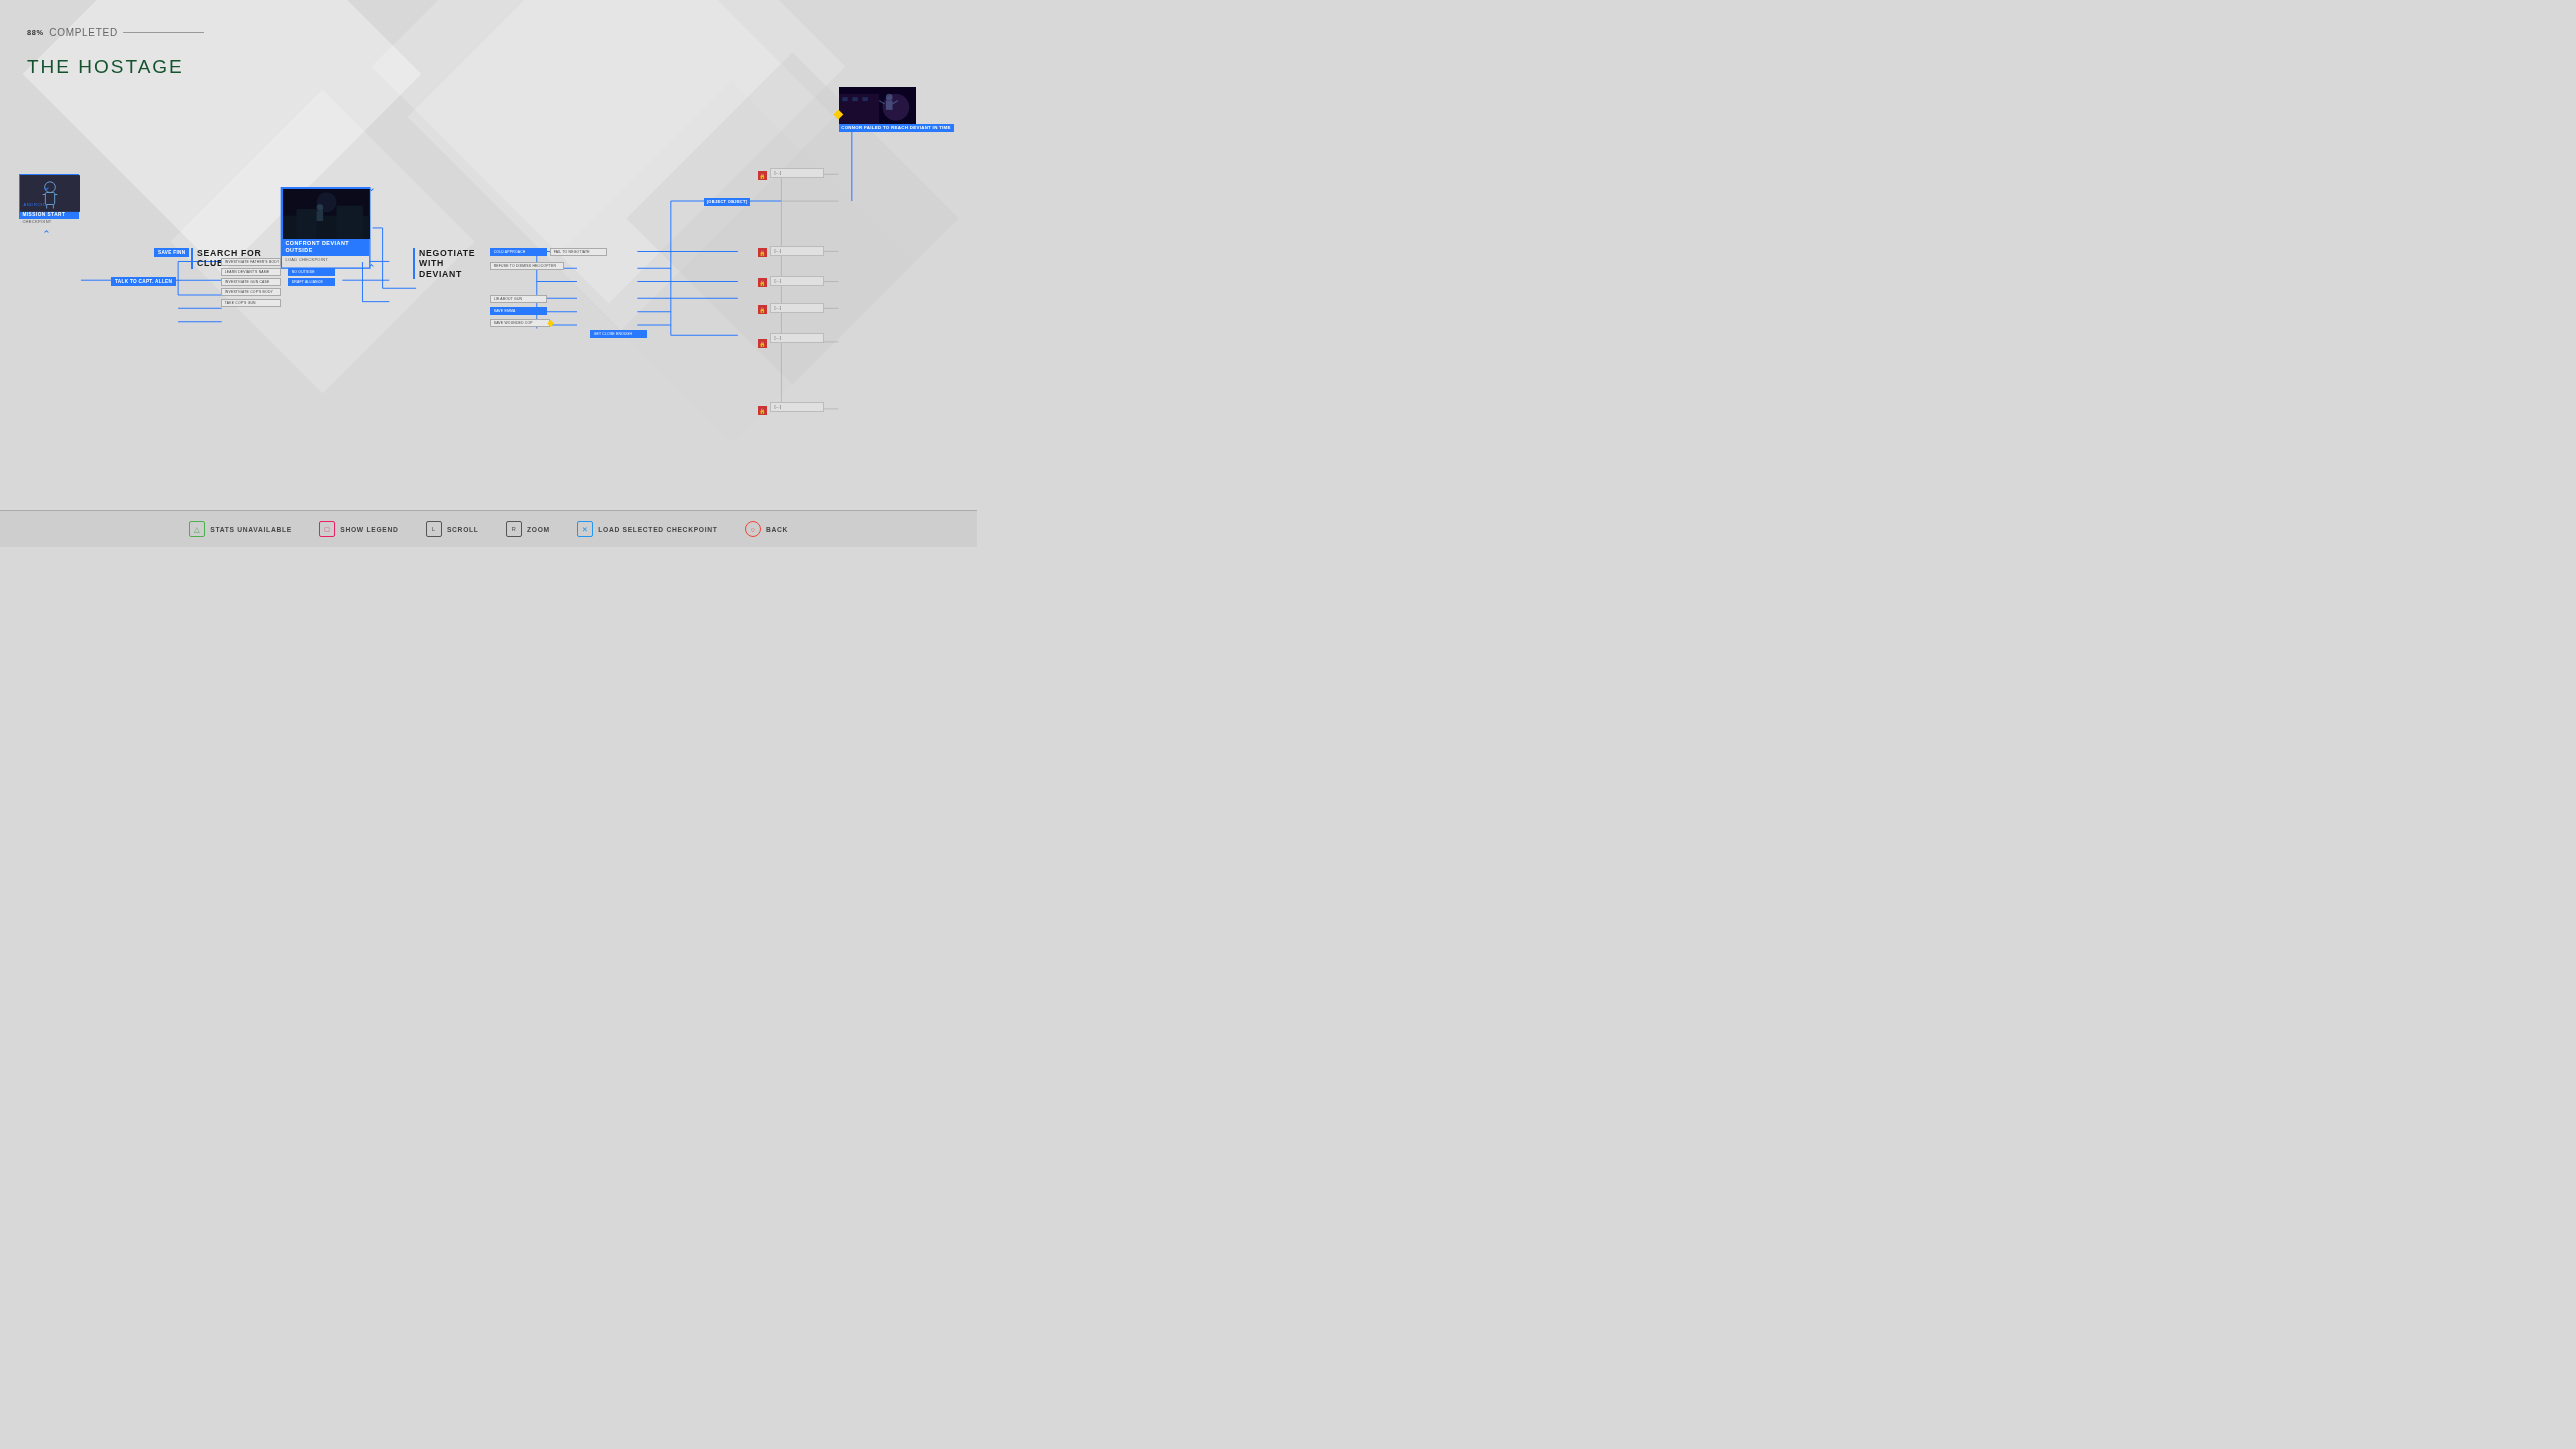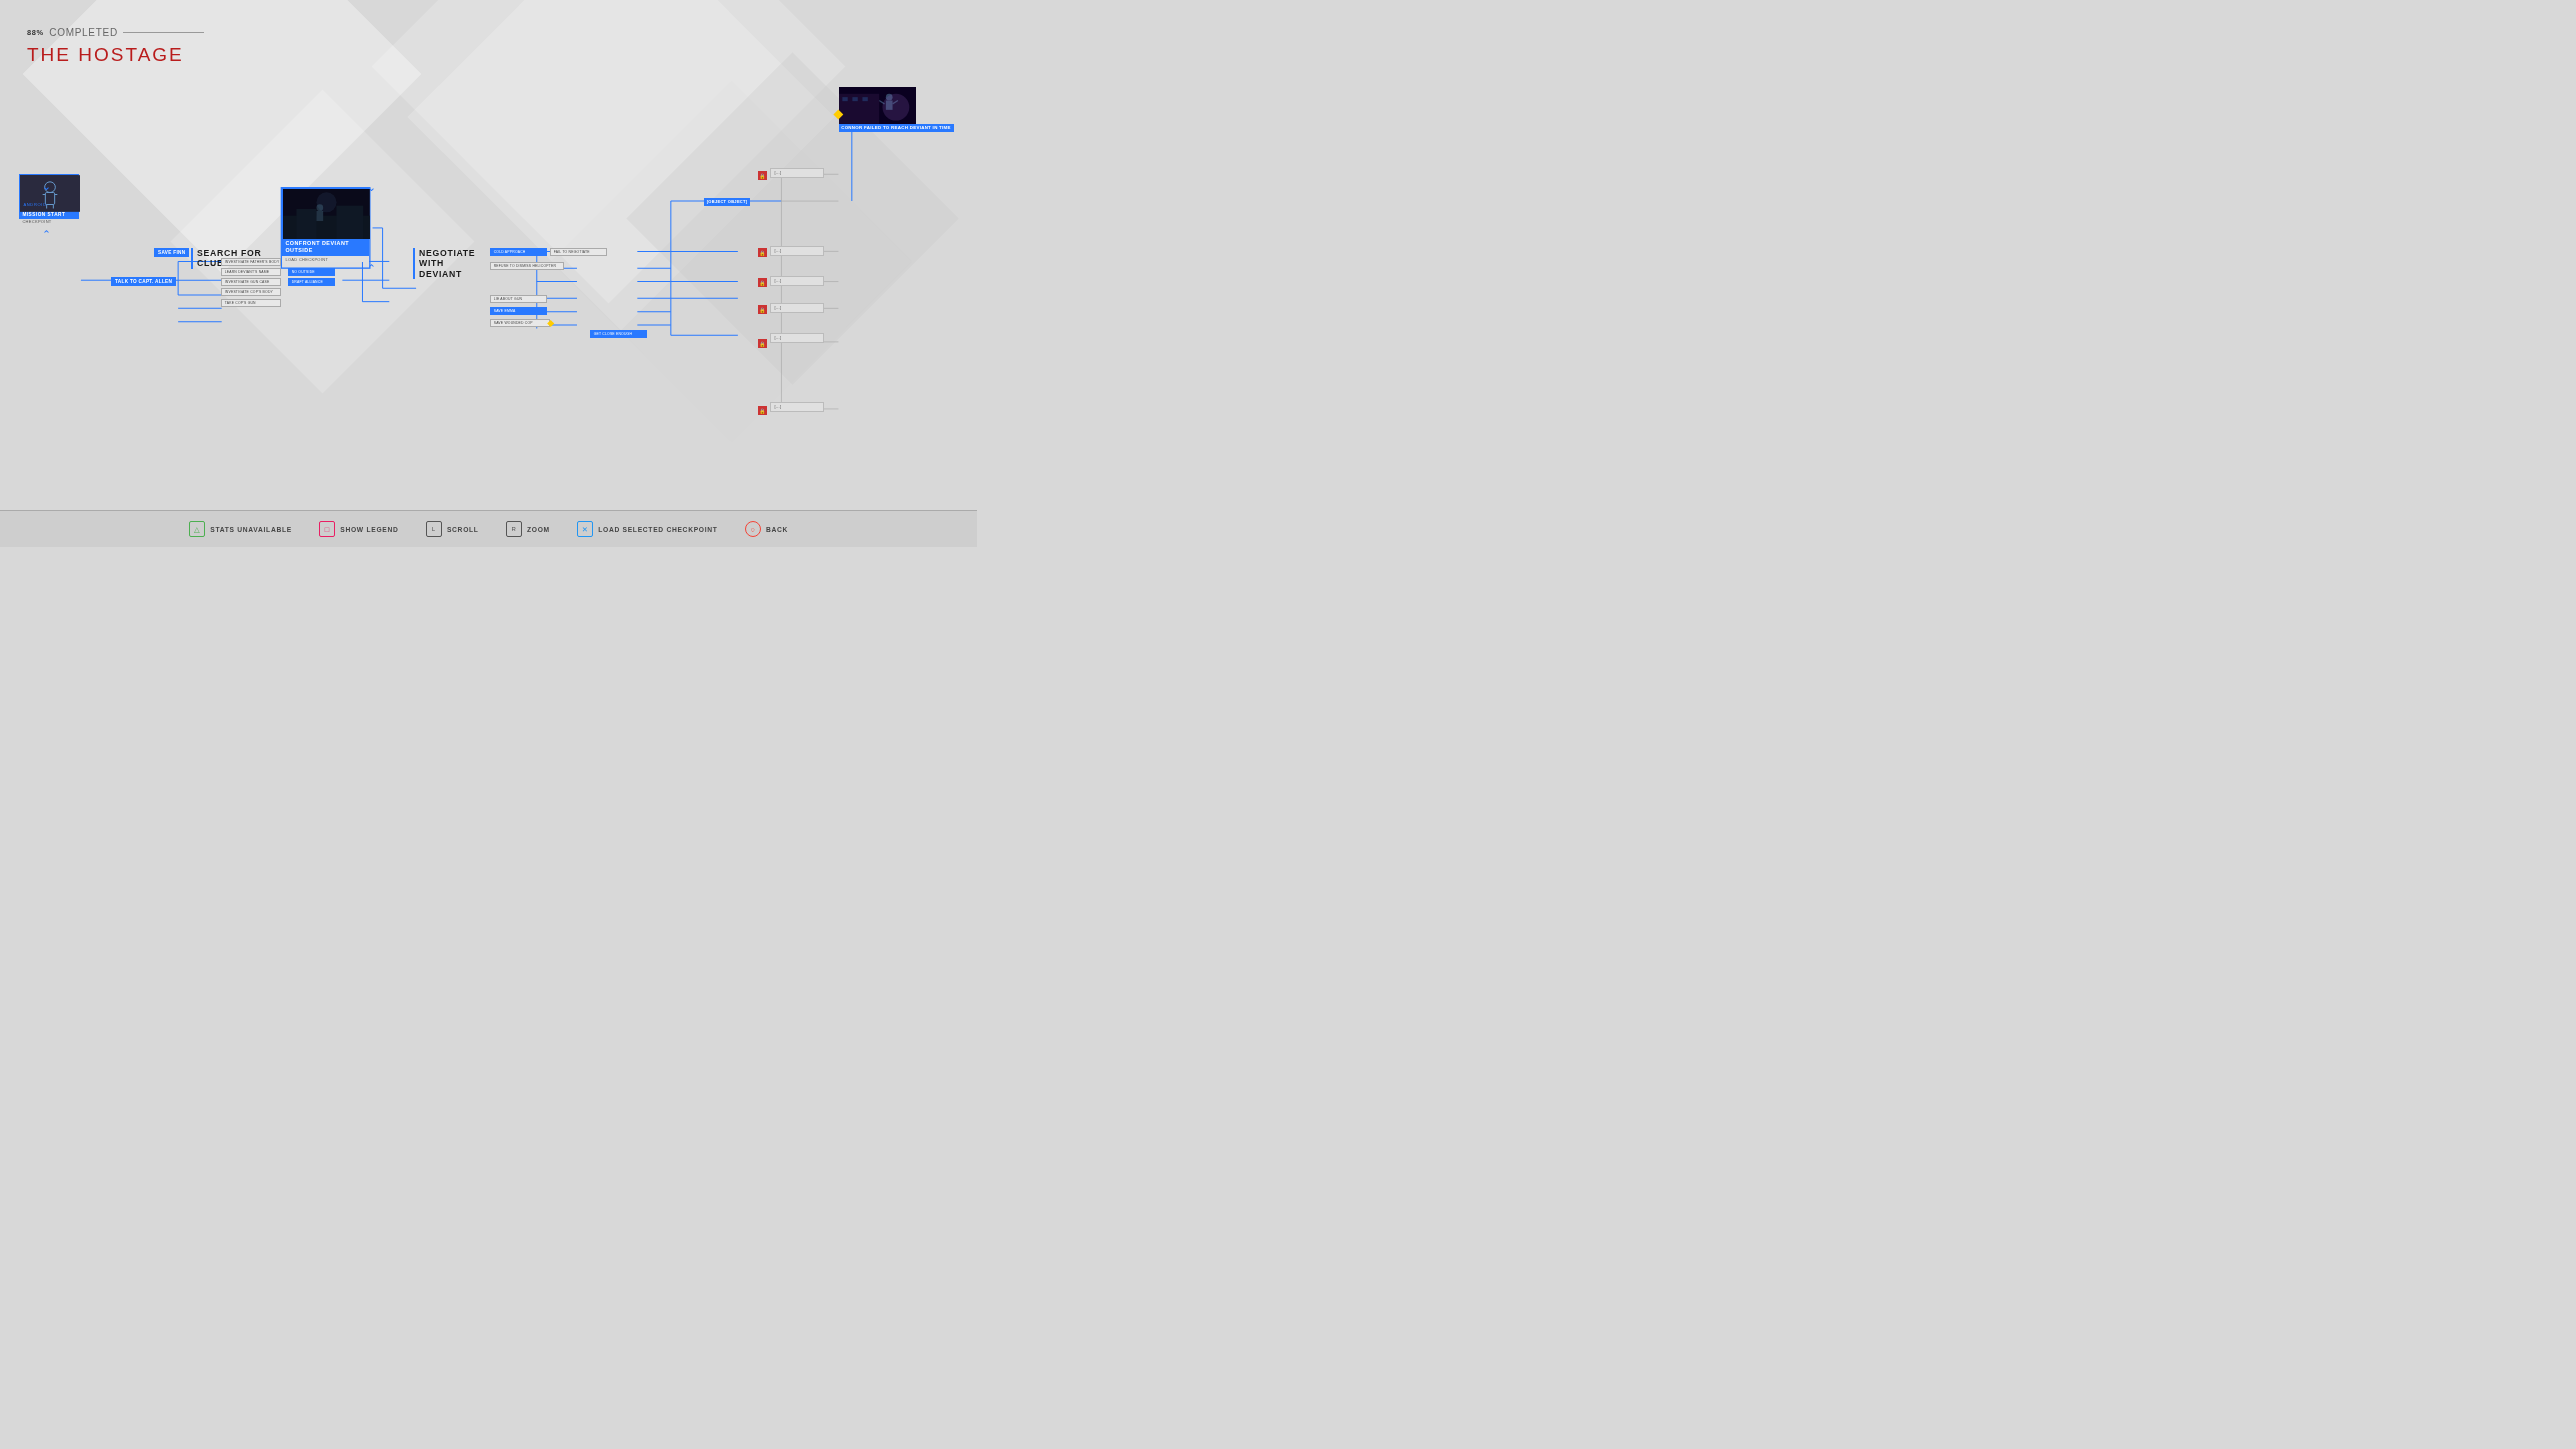--- a/index.html
+++ b/index.html
@@ -55,24 +55,24 @@
     }
     .completion-line {
       width: 81px;
       height: 0.7px;
       background: #999;
       display: inline-block;
     }
     .mission-title {
       font-size: 19px;
       font-weight: 300;
-      color: #b91c1c;
+      color: #14532d;
       letter-spacing: 2px;
       text-transform: uppercase;
-      margin-top: 6px;
+      margin-top: 18px;
     }
 
     
     .connectors {
       position: absolute;
       top: 0; left: 0;
       width: 100%; height: 100%;
       pointer-events: none;
     }
 

